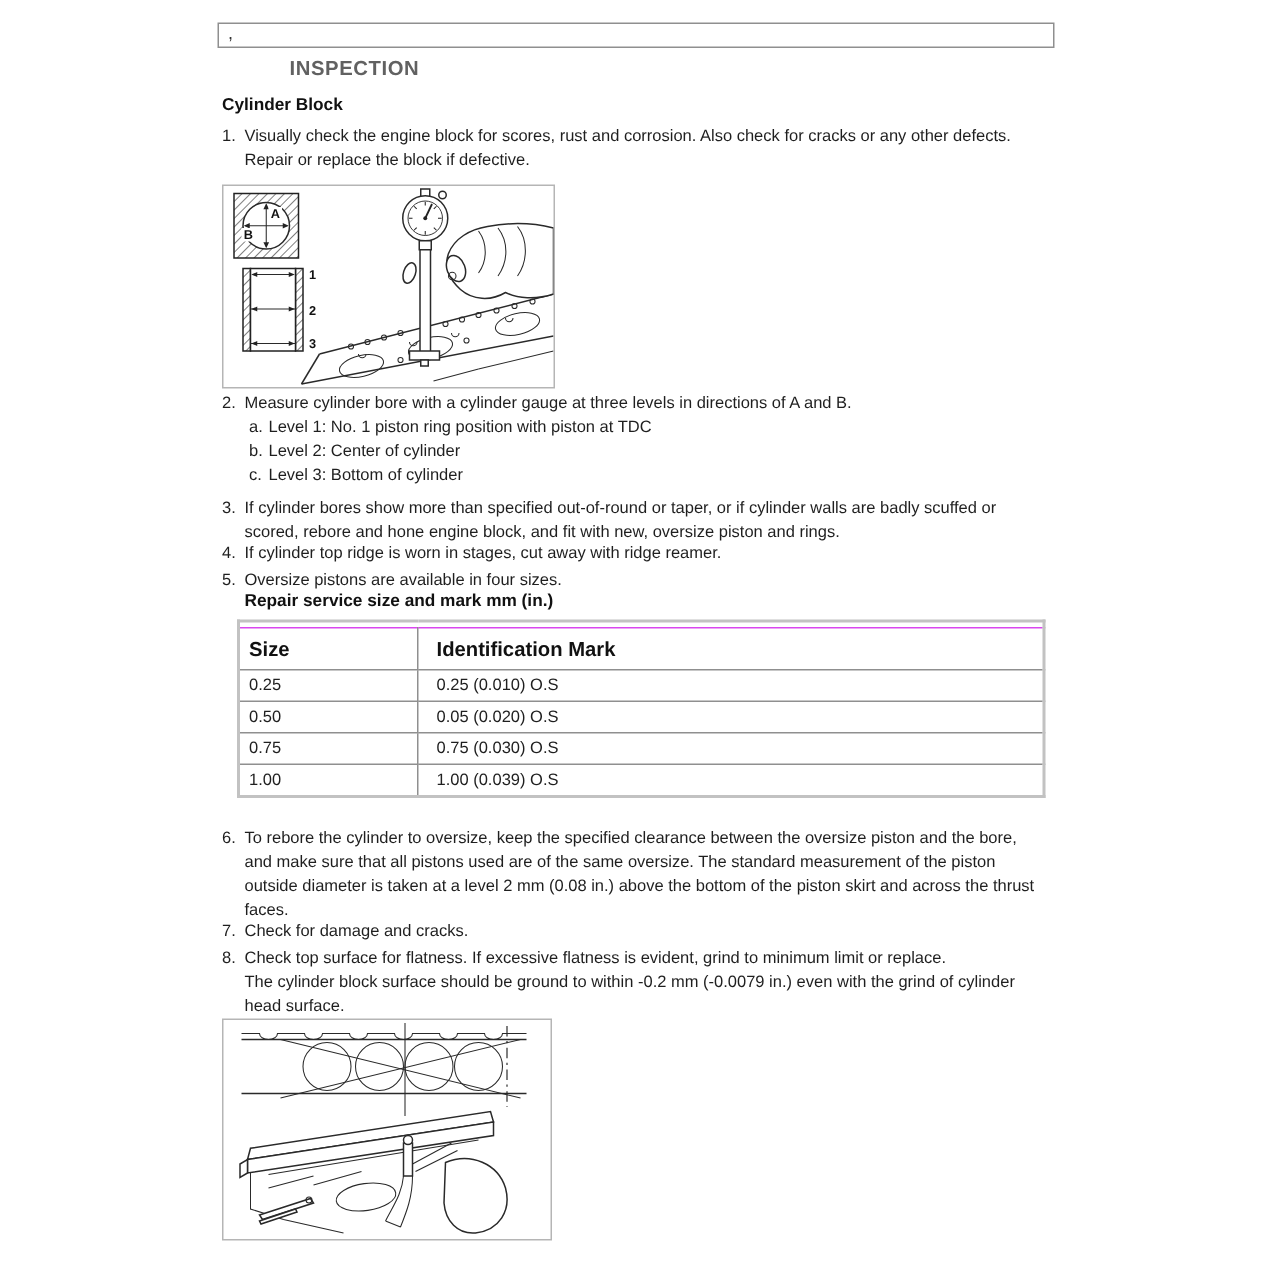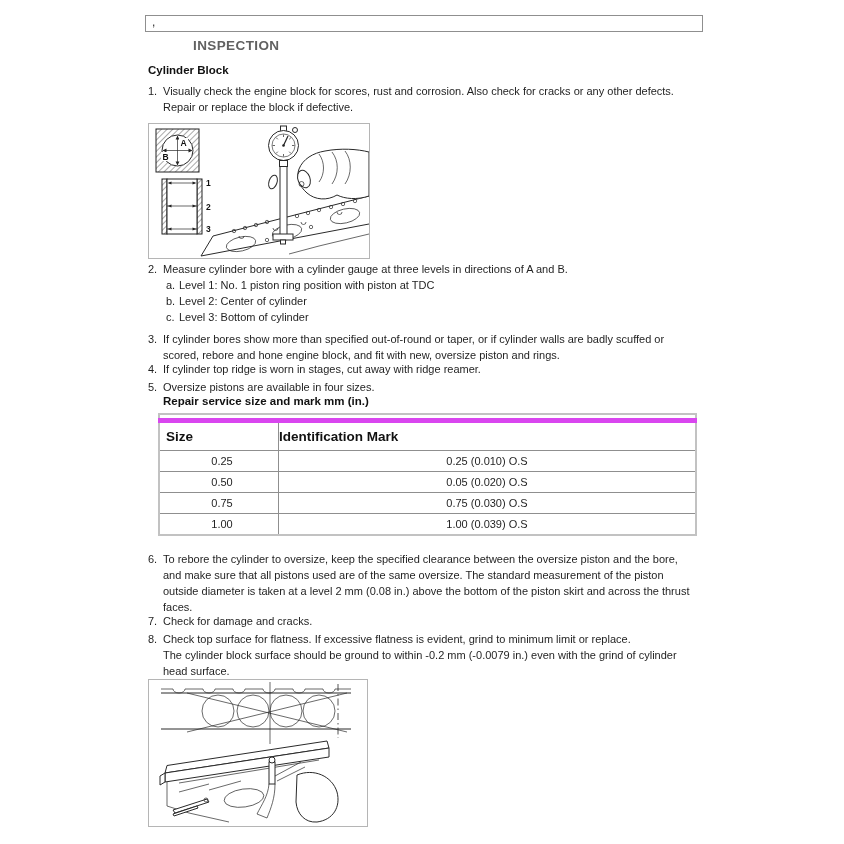--- a/index.html
+++ b/index.html
@@ -29,28 +29,28 @@
   .substep .stext{flex:1;font-size:11px;line-height:16px;white-space:pre-line;}
   .table-caption{
     position:absolute;left:163px;top:395px;
     font-size:11.5px;font-weight:bold;color:#111;
   }
   table.ptable{
     position:absolute;left:158px;top:413px;width:539px;
     border-collapse:collapse;border:2px solid #c2c2c2;background:#fff;
   }
   table.ptable td{padding:0 0 0 6px;vertical-align:middle;font-size:11px;color:#1f1f1f;}
-  table.ptable td.c2{padding-left:0;}
+  table.ptable td.c2{padding-left:12px;}
   table.ptable tr.sp td{height:3px;border:none;}
   table.ptable td.c1{border-right:1px solid #8f8f8f;width:112px;}
   table.ptable tr.hd td{
-    border-top:5px solid #d946ef;border-bottom:1px solid #8f8f8f;
+    border-top:1px solid #d946ef;border-bottom:1px solid #8f8f8f;
     height:27px;font-size:13.5px;font-weight:bold;color:#111;
   }
-  table.ptable tr.dr td{height:20px;border-bottom:1px solid #8f8f8f;text-align:center;}
+  table.ptable tr.dr td{height:20px;border-bottom:1px solid #8f8f8f;}
   table.ptable tr.dr:last-child td{border-bottom:none;}
   .figure{
     position:absolute;border:1px solid #b5b5b5;background:#fff;
   }
   .fig1{left:148px;top:123px;width:220px;height:134px;}
   .fig2{left:148px;top:679px;width:218px;height:146px;}
   .figure svg{display:block;width:100%;height:100%;}
   .ln{stroke:#2a2a2a;stroke-width:1;fill:none;}
   .lnt{stroke:#2a2a2a;stroke-width:.7;fill:none;}
   .wfill{fill:#fff;stroke:#2a2a2a;stroke-width:1;}

